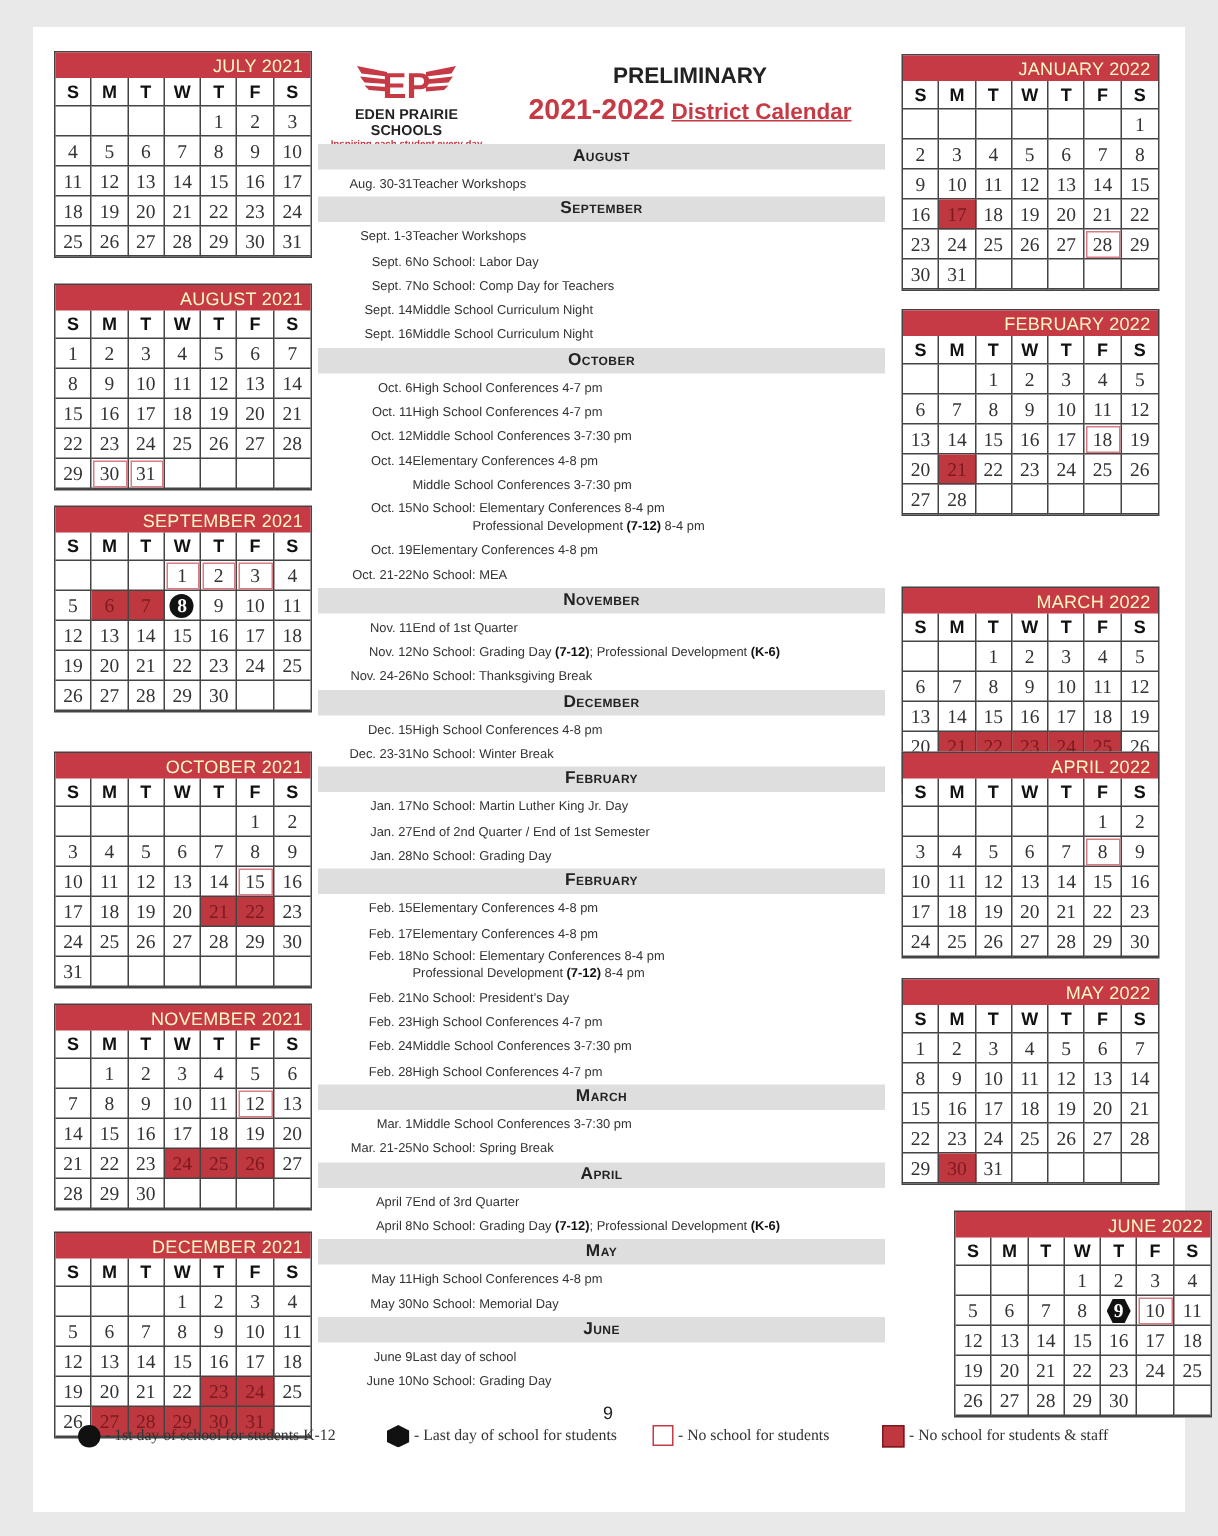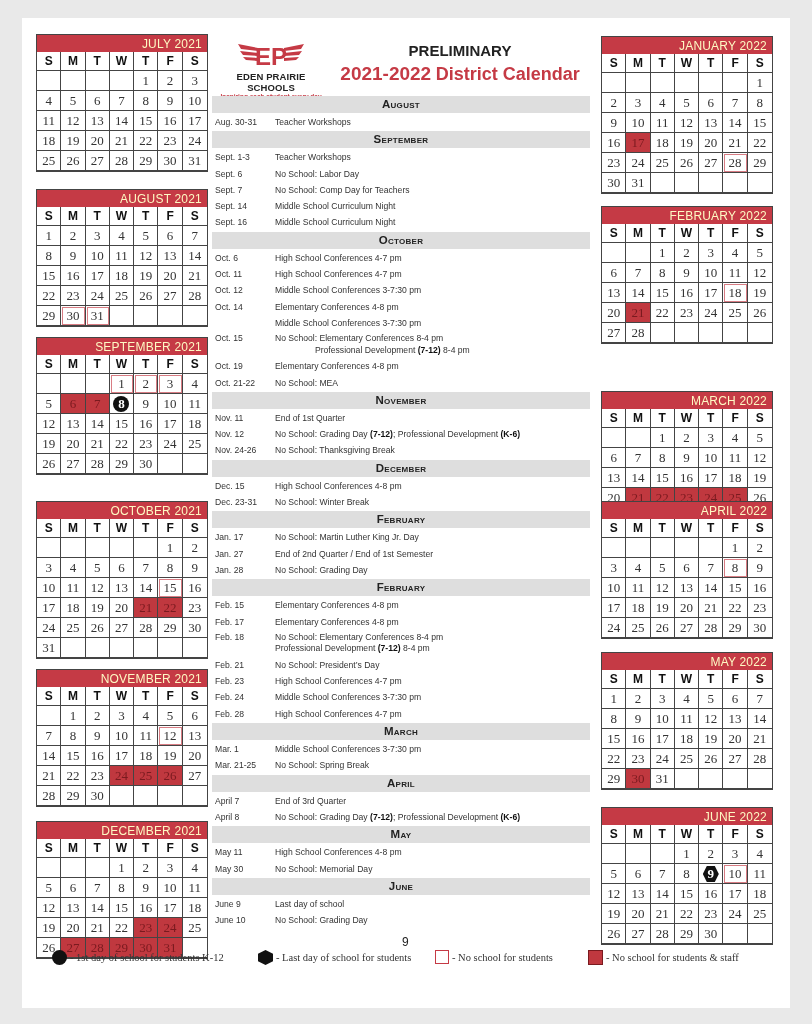--- a/index.html
+++ b/index.html
@@ -46,31 +46,31 @@
 
   .header { position: absolute; left: 190px; top: 16px; width: 380px; height: 60px; }
   .logo { position: absolute; left: 0; top: 4px; width: 118px; text-align: center; }
   .logo-mark { display: block; margin: 0 auto; }
   .logo-name { font-size: 9.5px; font-weight: bold; color: #222; letter-spacing: 0.1px; margin-top: 1px; }
   .logo-tag { font-size: 6.5px; color: #c53a45; font-weight: bold; }
   .title-block { position: absolute; left: 128px; top: 8px; width: 240px; text-align: center; }
   .prelim { font-size: 15px; font-weight: bold; color: #222; }
   .district { margin-top: 4px; color: #c53a45; font-weight: bold; }
   .district .year { font-size: 19px; }
-  .district .label { font-size: 18px; }
+  .district .label { font-size: 15px; text-decoration: underline; }
 
   .events { position: absolute; left: 190px; top: 77px; width: 378px; }
   .month-bar {
     background: #dedede; text-align: center; font-weight: bold;
     font-size: 10px; color: #222; height: 17px; line-height: 17px;
     font-variant: small-caps; letter-spacing: 0.3px; margin: 1px 0;
   }
   .month-bar span { font-size: 11.5px; }
   .ev { display: flex; font-size: 8.6px; color: #333; line-height: 16.3px; }
-  .ev .d { width: 60px; padding-left: 3px; flex: none; }
+  .ev .d { width: 60px; padding-left: 3px; flex: none; text-align: right; }
   .ev .t { flex: 1; }
   .ev .t b { color: #111; }
   .ev.two { line-height: 11.5px; padding: 2px 0; }
   .ev .sub { display: block; }
   .indent1 { padding-left: 40px; }
 
   .page-num { position: absolute; left: 380px; top: 917px; font-size: 12px; color: #222; }
 
   .legend { position: absolute; left: 30px; top: 950px; width: 730px; height: 18px; font-family: "Liberation Serif", serif; font-size: 10.5px; color: #333; }
   .lg { position: absolute; top: 0; display: flex; align-items: center; }
@@ -867,21 +867,21 @@
         <div class="cal-cell">28</div>
         <div class="cal-cell">29</div>
         <div class="cal-cell staff">30</div>
         <div class="cal-cell">31</div>
         <div class="cal-cell"></div>
         <div class="cal-cell"></div>
         <div class="cal-cell"></div>
         <div class="cal-cell"></div>
       </div>
     </div>
-    <div class="cal" style="left: 601px; top: 807px;">
+    <div class="cal" style="left: 636px; top: 807px;">
       <div class="cal-head">JUNE 2022</div>
       <div class="cal-grid">
         <div class="cal-cell dow">S</div>
         <div class="cal-cell dow">M</div>
         <div class="cal-cell dow">T</div>
         <div class="cal-cell dow">W</div>
         <div class="cal-cell dow">T</div>
         <div class="cal-cell dow">F</div>
         <div class="cal-cell dow">S</div>
         <div class="cal-cell"></div>

